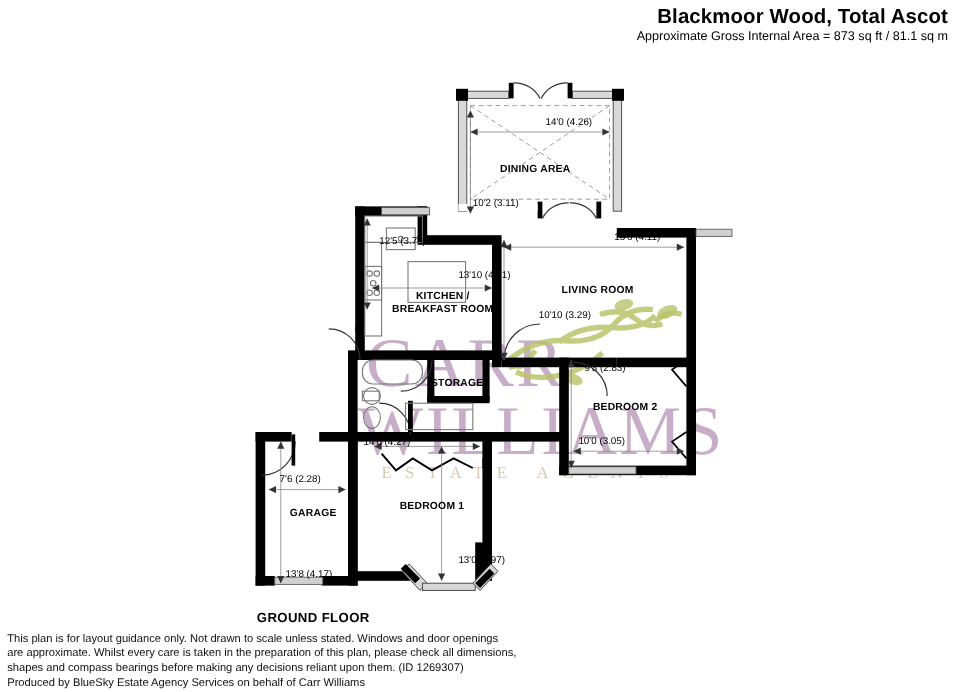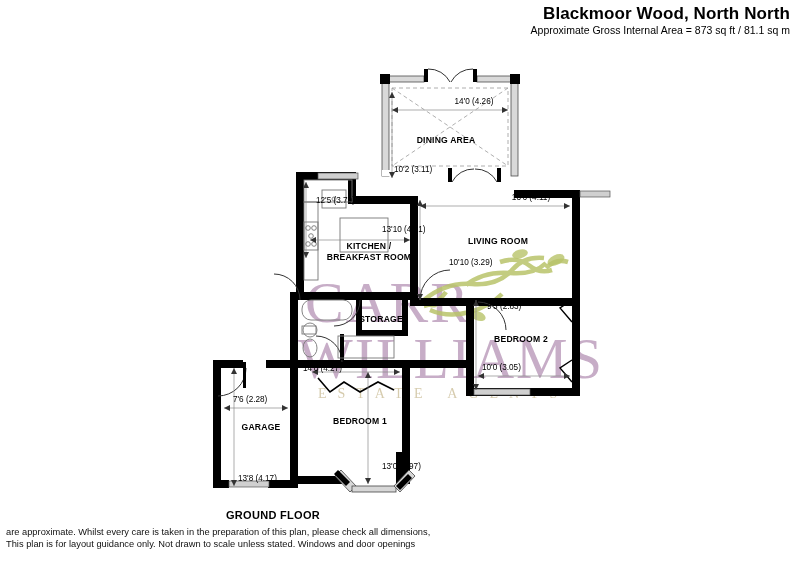--- a/index.html
+++ b/index.html
@@ -22,21 +22,21 @@
   }
   #header .sub{
     font-size:10.5px; line-height:12.5px;text-align:right;
   }
   
   #plan{
     position:absolute; left:0; top:0; width:800px; height:577px;
   }
   
   #floor-label{
-    position:absolute; left:226px; top:509px;
+    position:absolute; left:214px; top:509px;
     font-size:11px; font-weight:bold; letter-spacing:.3px;
   }
   #disclaimer{
     position:absolute; left:6px; top:526px; width:470px;
     font-size:9.3px; line-height:12.2px; color:#111;
   }
   #disclaimer div{white-space:nowrap;}
   .room-label{
     font-size:8.6px;font-weight:bold;letter-spacing:.2px;
     text-anchor:middle;font-family:"Liberation Sans", sans-serif;
@@ -50,21 +50,21 @@
   }
   .wm-sub{
     font-family:"Liberation Serif", serif;
     font-size:14px; fill:#c9bb94; opacity:.75; letter-spacing:11px;
   }
 </style>
 </head>
 <body>
 
 <div id="header">
-  <div class="title">Blackmoor Wood, North North</div>
+  <div class="title">Blackmoor Wood, Total Ascot</div>
   <div class="sub">Approximate Gross Internal Area = 873 sq ft / 81.1 sq m</div>
 </div>
 
 <svg id="plan" viewBox="0 0 800 577" xmlns="http://www.w3.org/2000/svg">
 
   <g>
     <text class="wm-main" x="305" y="322">CARR</text>
     <text class="wm-main" x="298" y="378">WILLIAMS</text>
     <text class="wm-sub" x="318" y="398">ESTATE AGENTS</text>
 
@@ -314,15 +314,17 @@
   <g>
     <text class="room-label" x="261" y="430">GARAGE</text>
     <text class="dim-label" x="233" y="402">7'6 (2.28)</text>
     <text class="dim-label" x="238" y="481">13'8 (4.17)</text>
   </g>
 
 </svg>
 
 <div id="floor-label">GROUND FLOOR</div>
 <div id="disclaimer">
+  <div>This plan is for layout guidance only. Not drawn to scale unless stated. Windows and door openings</div>
   <div>are approximate. Whilst every care is taken in the preparation of this plan, please check all dimensions,</div>
-  <div>This plan is for layout guidance only. Not drawn to scale unless stated. Windows and door openings</div>
+  <div>shapes and compass bearings before making any decisions reliant upon them. (ID 1269307)</div>
+  <div>Produced by BlueSky Estate Agency Services on behalf of Carr Williams</div>
 </div>
 
 </body></html>

